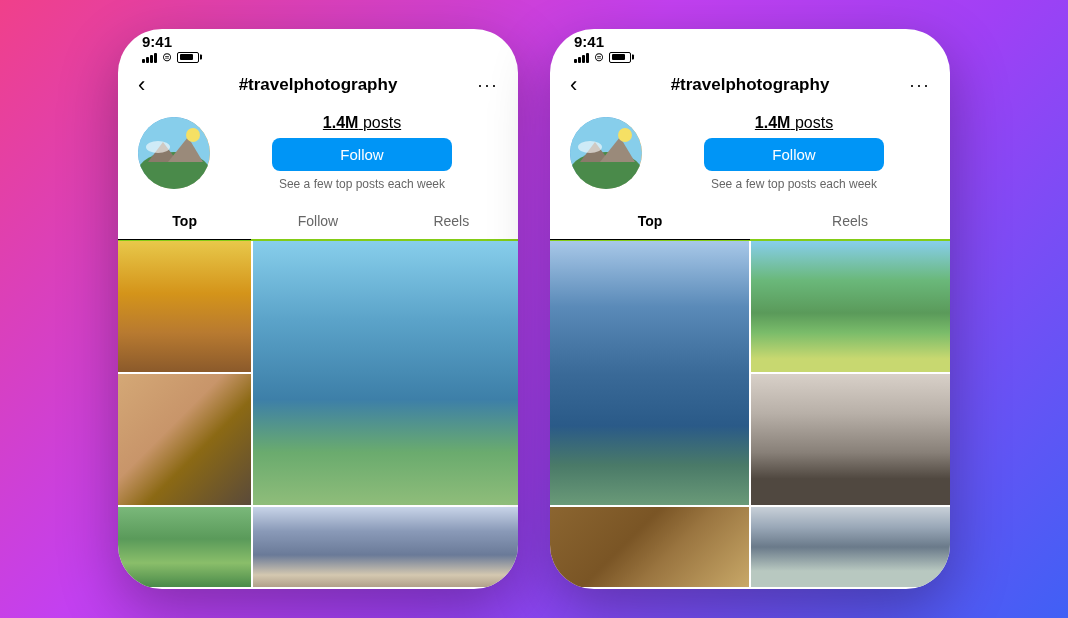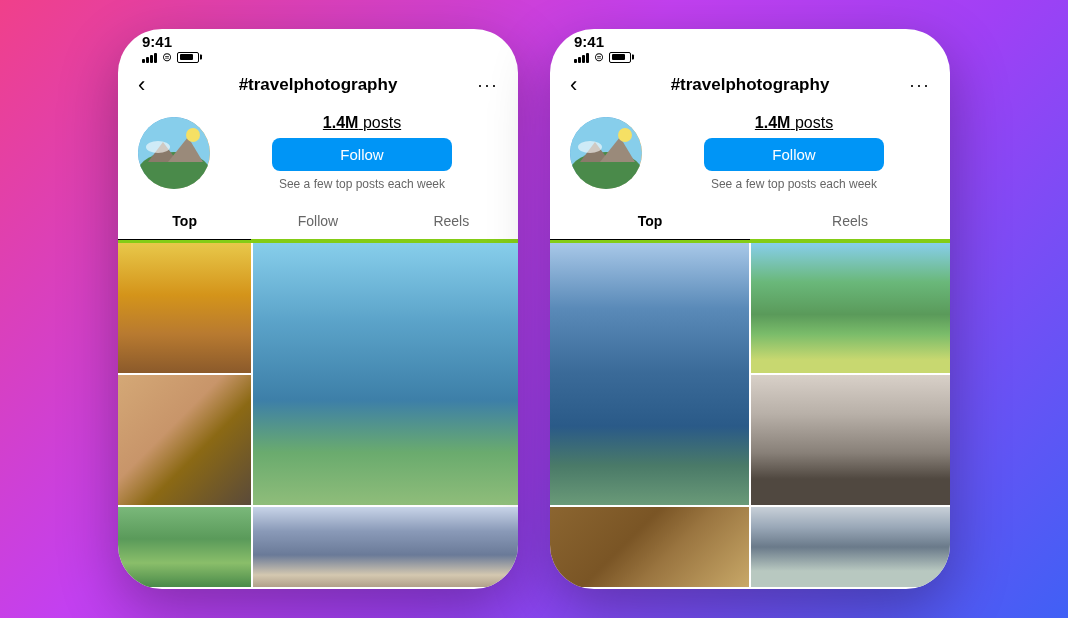--- a/index.html
+++ b/index.html
@@ -198,21 +198,21 @@
 
     .see-posts-text {
       font-size: 12px;
       color: #666;
       text-align: center;
     }
 
     
     .tabs {
       display: flex;
-      border-bottom: 4px solid #84cc16;
+      border-bottom: 2px solid #84cc16;
       flex-shrink: 0;
     }
 
     .tab {
       flex: 1;
       text-align: center;
       padding: 10px 0;
       font-size: 14px;
       font-weight: 500;
       color: #666;

